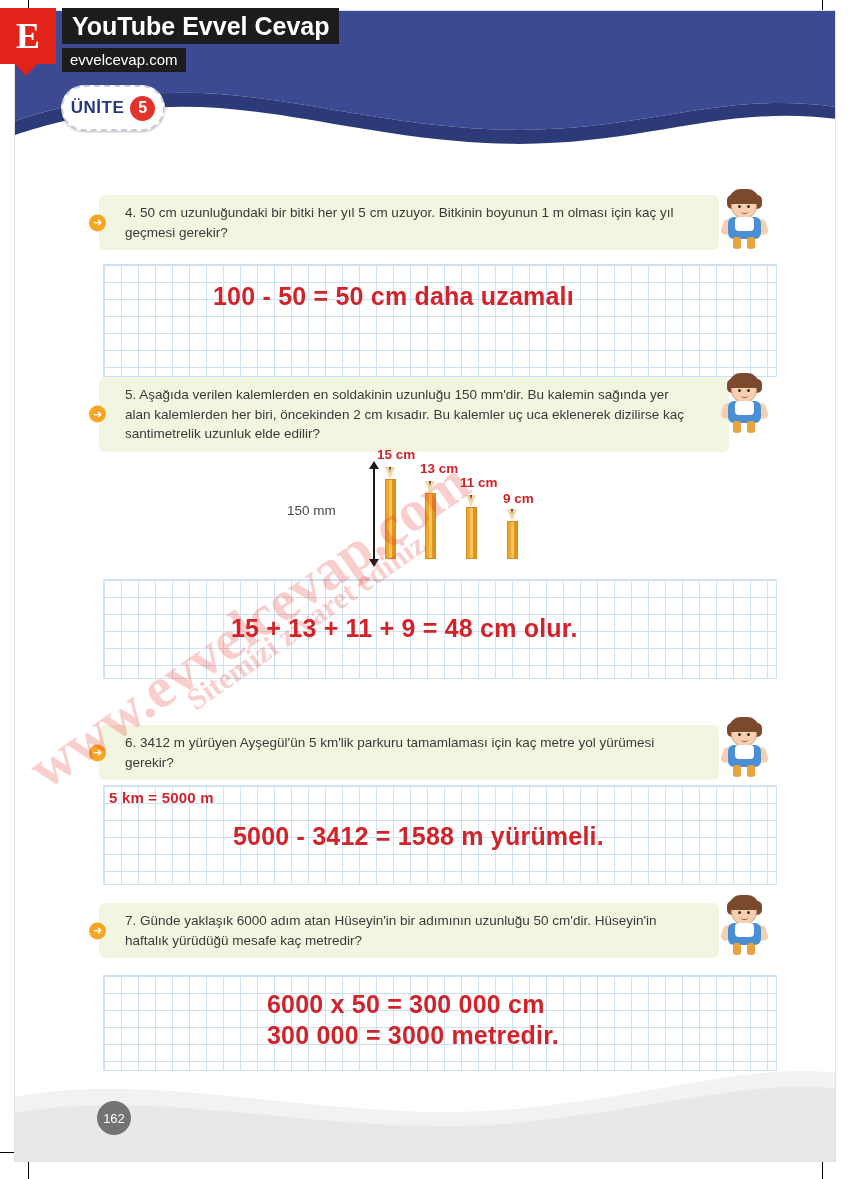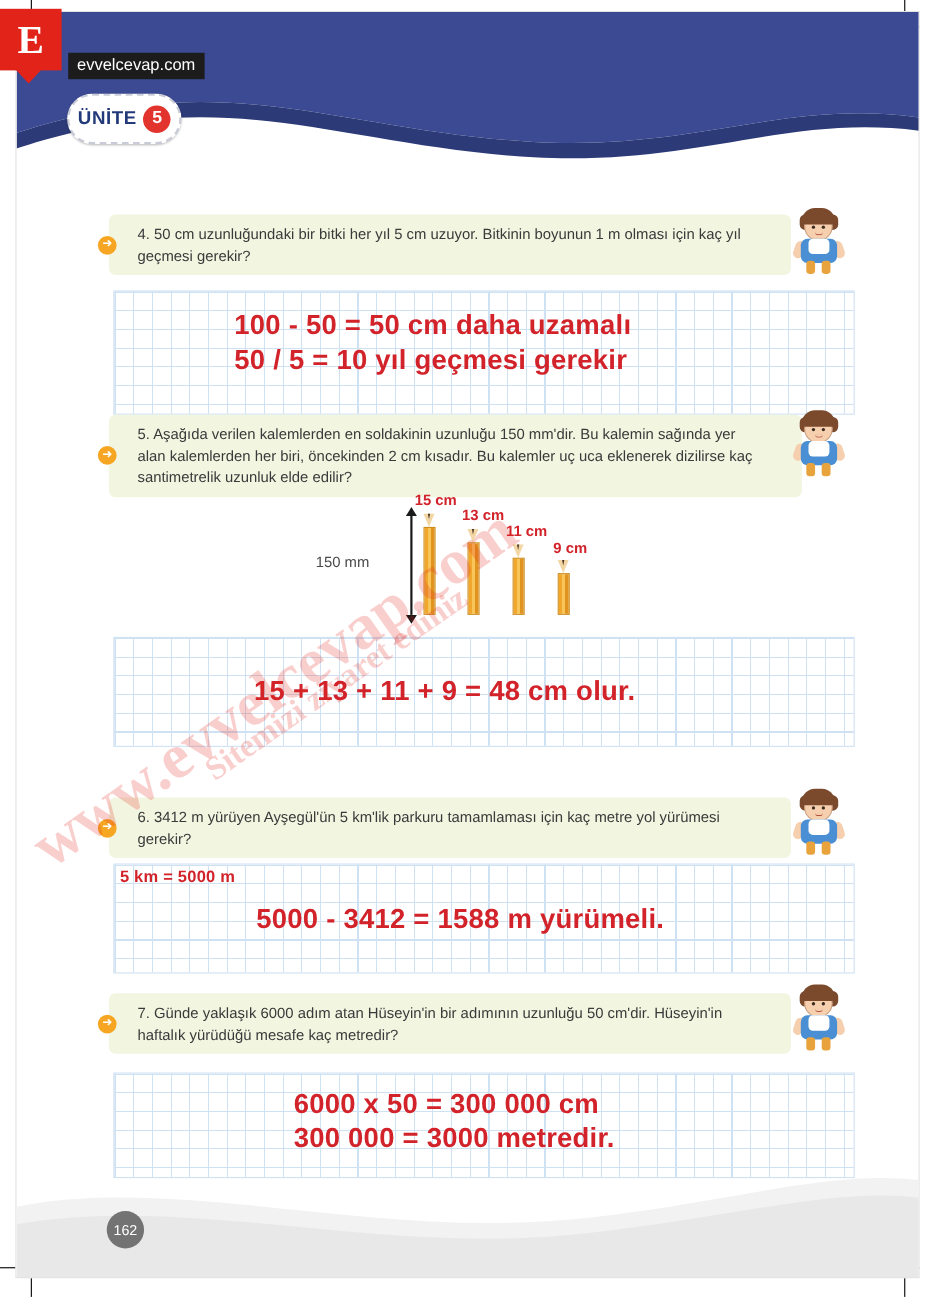--- a/index.html
+++ b/index.html
@@ -255,21 +255,20 @@
         <div class="armL"></div>
           <div class="armR"></div>
         <div class="body"></div>
           <div class="shirt"></div>
         <div class="legL"></div>
           <div class="legR"></div>
       </div>
 
       <div class="gridbox" style="left:88px; top:113px; width:674px; height:113px;"></div>
       <div class="answer" style="left:198px; top:130px;">100 - 50 = 50 cm daha uzamalı</div>
-      <div class="answer" style="left:198px; top:161px;">50 / 5 = 10 yıl geçmesi gerekir</div>
 
       <div class="qblock" style="left:84px; top:226px; width:630px;">
         <span class="bullet">➜</span>
         <span>5. Aşağıda verilen kalemlerden en soldakinin uzunluğu 150 mm'dir. Bu kalemin sağında yer alan kalemlerden her biri, öncekinden 2 cm kısadır. Bu kalemler uç uca eklenerek dizilirse kaç santimetrelik uzunluk elde edilir?</span>
       </div>
       <div class="kid" style="left:706px; top:222px;">
         <div class="hair2"></div>
           <div class="hair3"></div>
         <div class="head"></div>
           <div class="hair"></div>
@@ -384,15 +383,16 @@
 
 
     <div class="wm-diag">
       <div class="wm-l1">www.evvelcevap.com</div>
       <div class="wm-l2">Sitemizi ziyaret ediniz</div>
     </div>
 
   </div>
 
   <div class="wm-logo">E</div>
+  <div class="wm-title">YouTube Evvel Cevap</div>
   <div class="wm-sub">evvelcevap.com</div>
 
 </div>
 
 </body></html>

